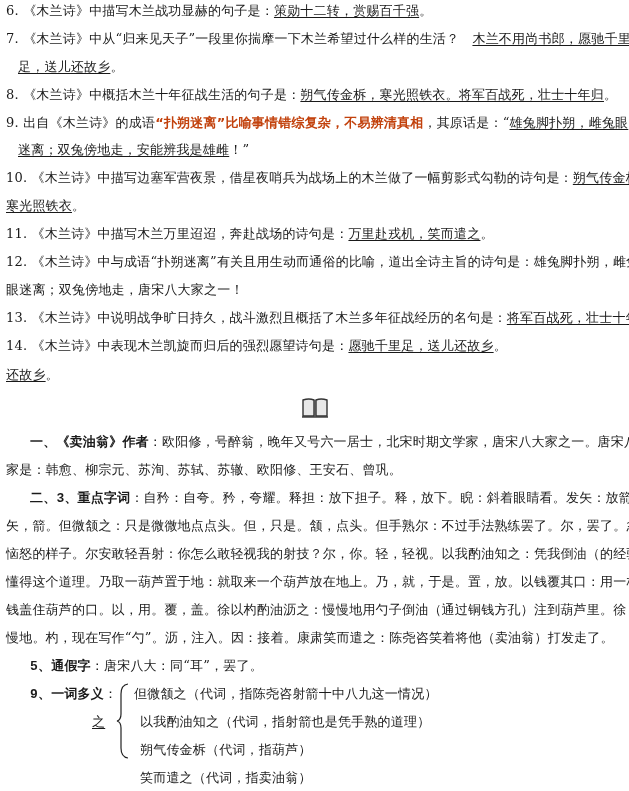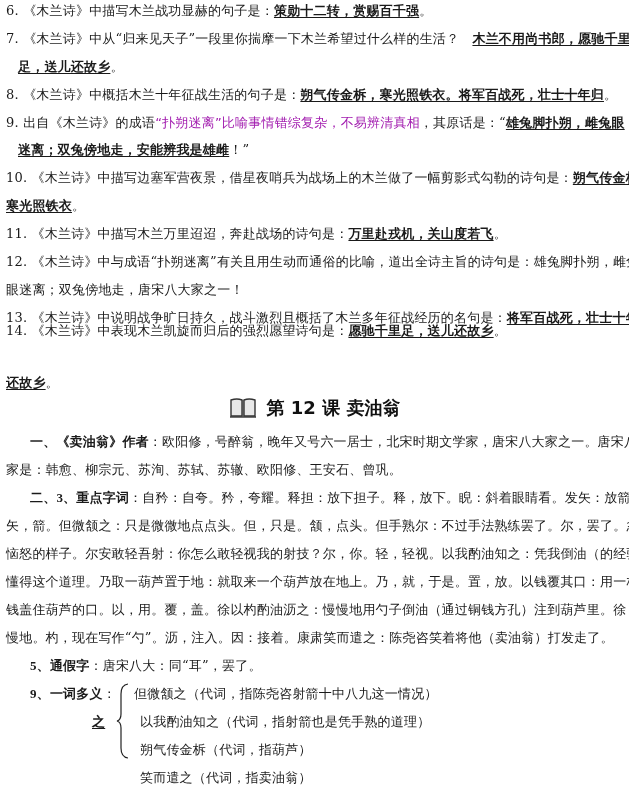--- a/index.html
+++ b/index.html
@@ -6,23 +6,23 @@
     body {
       width: 629px; height: 791px; overflow: hidden; position: relative;
       font-family: "DejaVu Serif", "Liberation Serif", serif;
       color: #1a1a1a; font-size: 13px;
     }
     .line {
       position: absolute; left: 6px; right: 4px; white-space: nowrap;
       line-height: 18px; height: 18px; letter-spacing: 0.2px;
     }
     .indent { left: 18px; }
-    .u { text-decoration: underline; text-underline-offset: 2px; font-weight: bold; }
-    .red { color: #a21caf; font-weight: normal; font-family: "DejaVu Sans", "Liberation Sans", sans-serif; }
-    .b { font-weight: bold; font-family: Liberation Serif, serif; }
+    .u { text-decoration: underline; text-underline-offset: 2px; }
+    .red { color: #c2410c; font-weight: bold; font-family: "DejaVu Sans", "Liberation Sans", sans-serif; }
+    .b { font-weight: bold; font-family: Liberation Mono, monospace; }
     .title {
       position: absolute; left: 0; right: 0; top: 393px; height: 30px;
       display: flex; justify-content: center; align-items: center; gap: 10px;
       font-family: "DejaVu Sans", "Liberation Sans", sans-serif;
       font-weight: bold; font-size: 18px; color: #111;
     }
     .book-icon { width: 28px; height: 22px; display: inline-block; }
     .brace {
       position: absolute; left: 116px; top: 682px; width: 14px; height: 78px;
     }
@@ -53,51 +53,50 @@
 </div>
 
 <div class="line" style="top:169px">
   <span>10.</span><span> 《木兰诗》中描写边塞军营夜景，借星夜哨兵为战场上的木兰做了一幅剪影式勾勒的诗句是：</span><span class="u">朔气传金柝，</span>
 </div>
 <div class="line" style="top:197px">
   <span class="u">寒光照铁衣</span><span>。</span>
 </div>
 
 <div class="line" style="top:225px">
-  <span>11.</span><span> 《木兰诗》中描写木兰万里迢迢，奔赴战场的诗句是：</span><span class="u">万里赴戎机，关山度若飞</span><span>。</span>
+  <span>11.</span><span> 《木兰诗》中描写木兰万里迢迢，奔赴战场的诗句是：</span><span class="u">万里赴戎机，笑而遣之</span><span>。</span>
 </div>
 
 <div class="line" style="top:253px">
   <span>12.</span><span> 《木兰诗》中与成语“扑朔迷离”有关且用生动而通俗的比喻，道出全诗主旨的诗句是：雄兔脚扑朔，雌兔</span>
 </div>
 <div class="line" style="top:281px">
   <span>眼迷离；双兔傍地走，唐宋八大家之一！</span>
 </div>
 
 <div class="line" style="top:309px">
   <span>13.</span><span> 《木兰诗》中说明战争旷日持久，战斗激烈且概括了木兰多年征战经历的名句是：</span><span class="u">将军百战死，壮士十年归</span>
 </div>
 
-<div class="line" style="top:322px">
+<div class="line" style="top:337px">
   <span>14.</span><span> 《木兰诗》中表现木兰凯旋而归后的强烈愿望诗句是：</span><span class="u">愿驰千里足，送儿还故乡</span><span>。</span>
 </div>
-<div class="line" style="top:374px">
+<div class="line" style="top:366px">
   <span class="u">还故乡</span><span>。</span>
 </div>
 
 <div class="title">
   <span class="book-icon">
     <svg width="28" height="22" viewBox="0 0 28 22">
       <path d="M2 3 L2 19 L13 19 L13 3 Q8 1 2 3 Z" fill="#e8e8e8" stroke="#333" stroke-width="1.4"></path>
       <path d="M26 3 L26 19 L15 19 L15 3 Q20 1 26 3 Z" fill="#e8e8e8" stroke="#333" stroke-width="1.4"></path>
       <path d="M1 20 L27 20" stroke="#333" stroke-width="1.4"></path>
       <path d="M13 3 L15 3 L15 19 L13 19 Z" fill="#555"></path>
     </svg>
   </span>
-  <span>第 12 课  卖油翁</span>
 </div>
 
 <div class="line" style="top:433px; left:30px">
   <span class="b">一、《卖油翁》作者</span><span>：欧阳修，号醉翁，晚年又号六一居士，北宋时期文学家，唐宋八大家之一。唐宋八大</span>
 </div>
 <div class="line" style="top:461px">
   <span>家是：韩愈、柳宗元、苏洵、苏轼、苏辙、欧阳修、王安石、曾巩。</span>
 </div>
 
 <div class="line" style="top:489px; left:30px">

